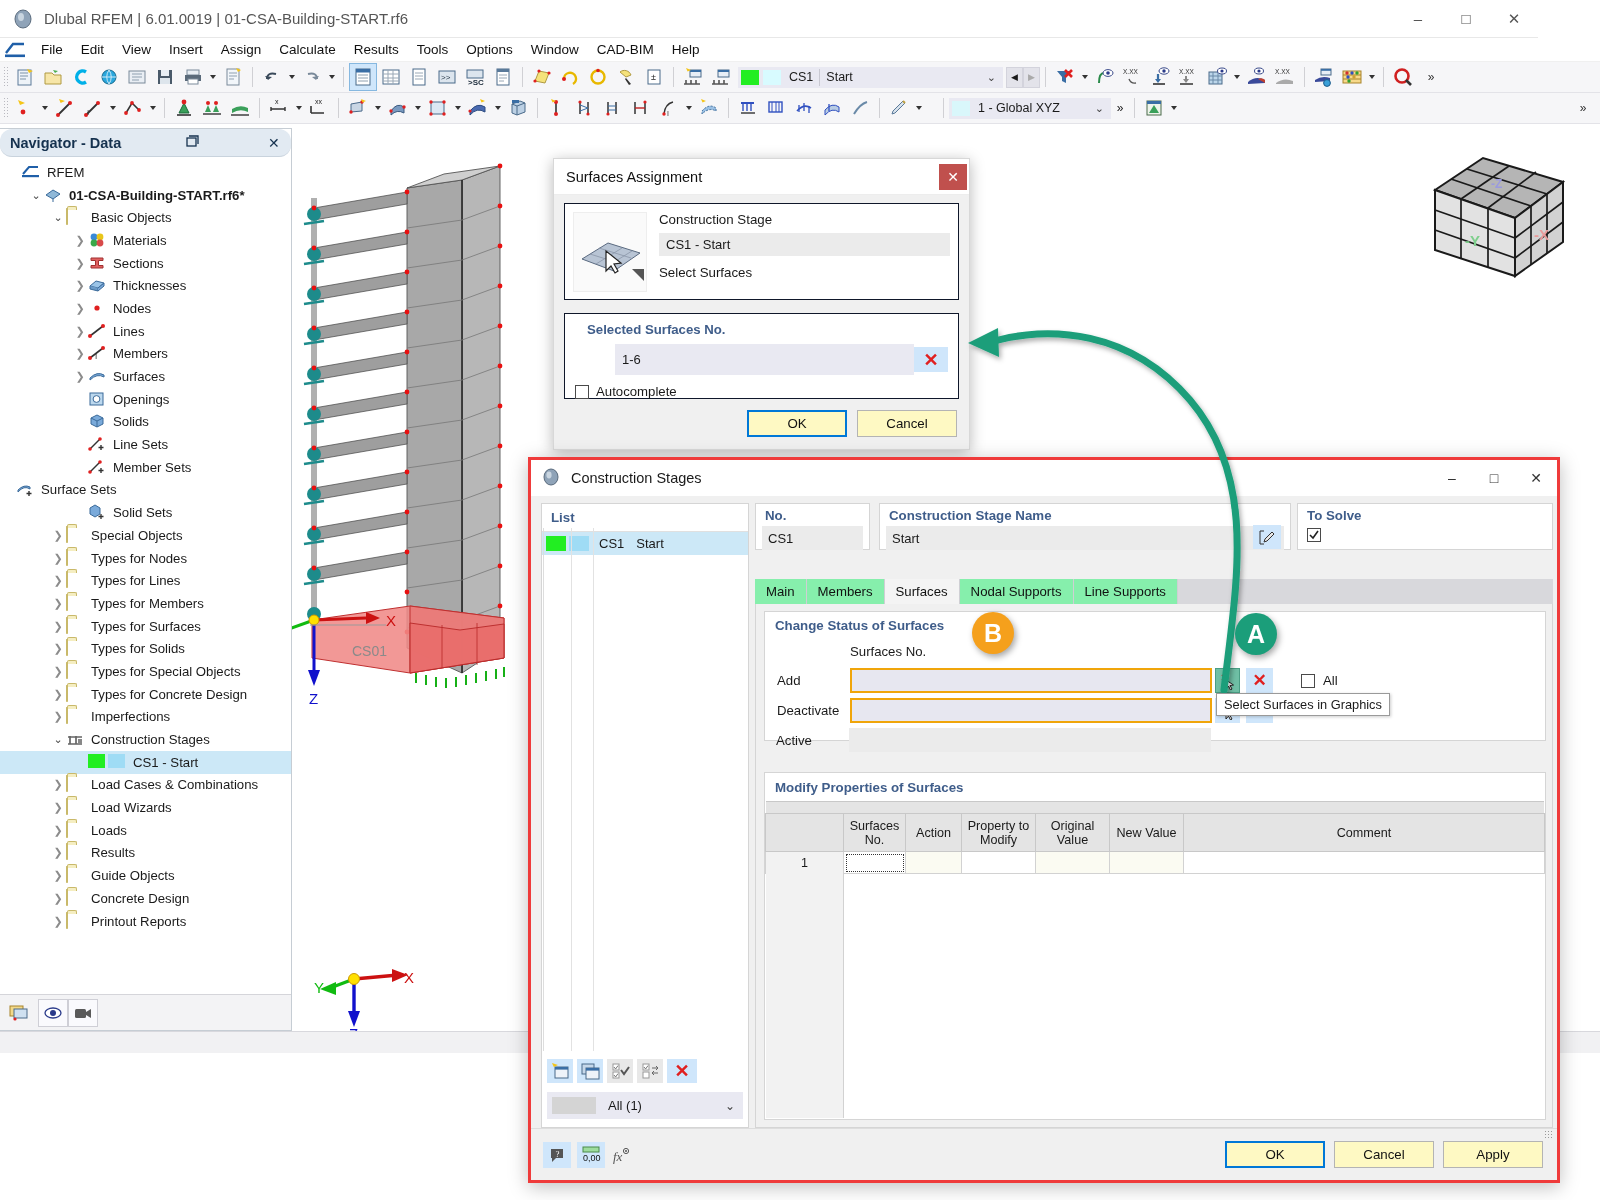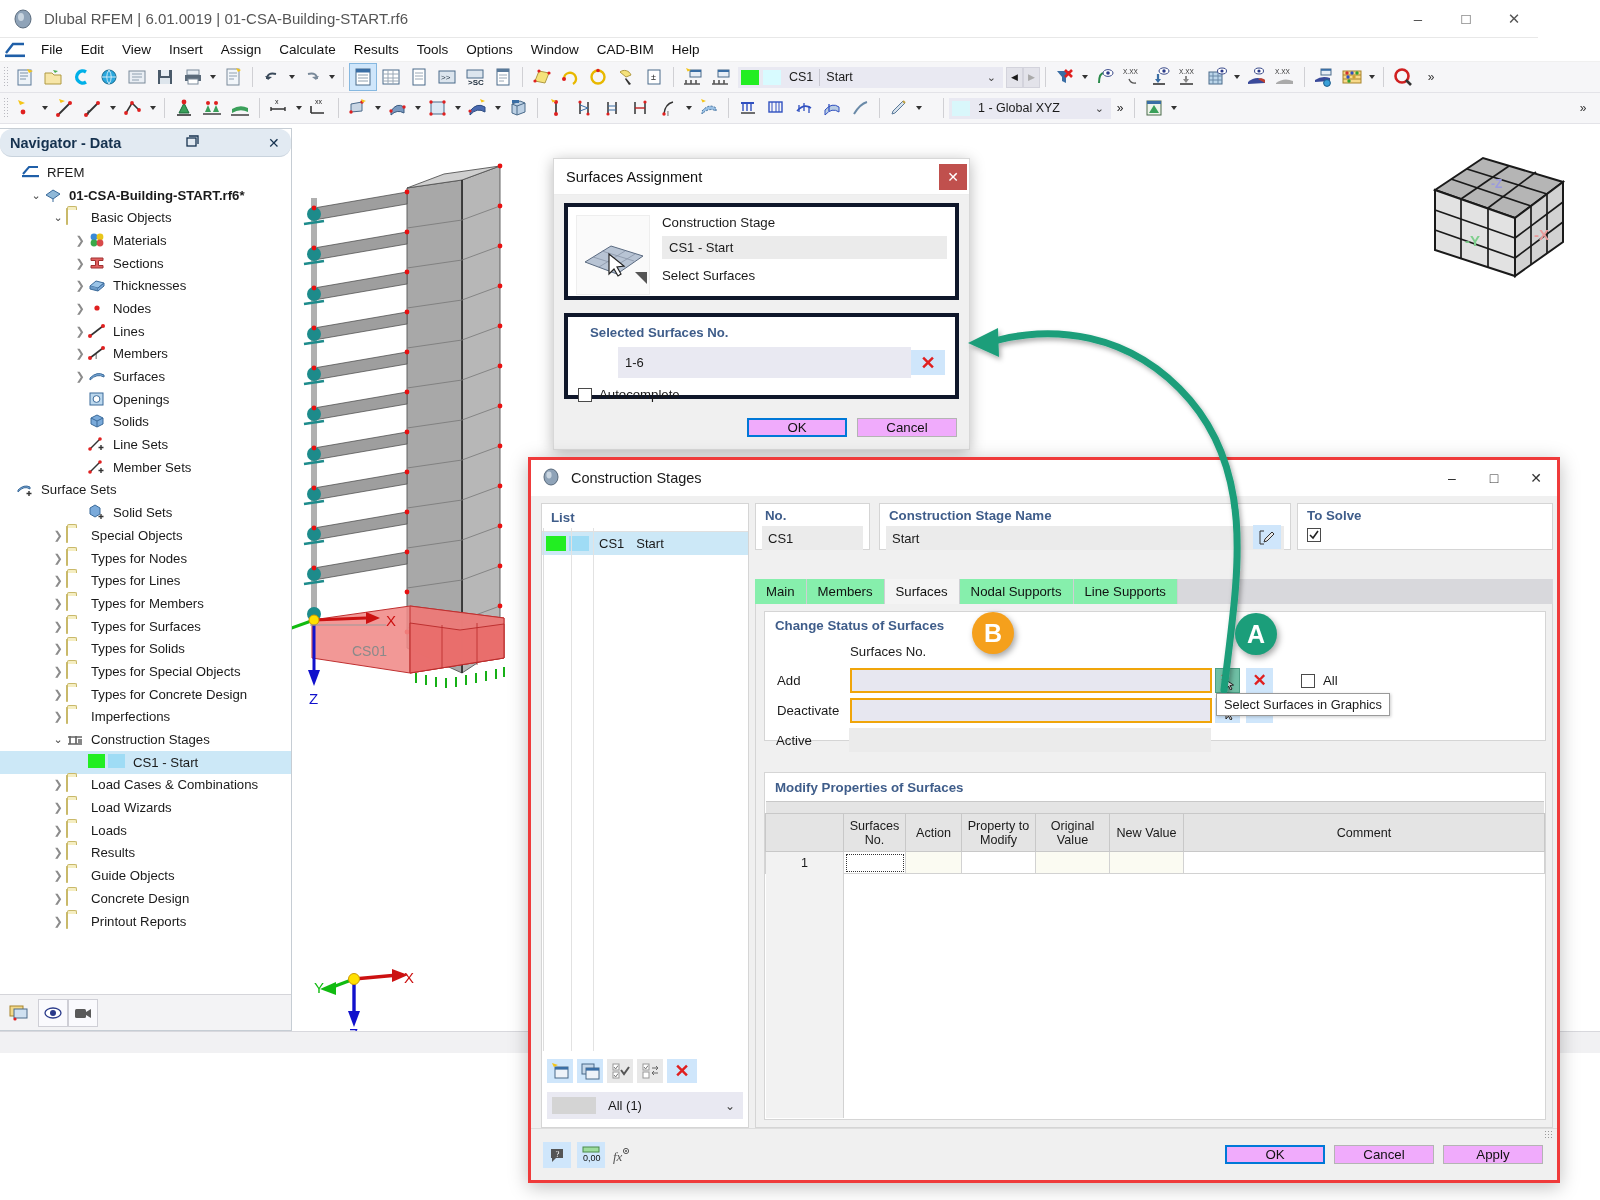--- a/index.html
+++ b/index.html
@@ -88,26 +88,26 @@
   
   #dlgAssign {
     position:absolute; left:553px; top:158px; width:417px; height:292px;
     background:#f0f0f0; box-shadow:0 3px 14px rgba(0,0,0,.28);
     border:1px solid #d8d8d8;
   }
   #dlgAssign .head { height:36px; background:#fff; display:flex; align-items:center; border-bottom:1px solid #ededed;}
   #dlgAssign .head .t { margin-left:12px; font-size:14.5px; color:#111;}
   #dlgAssign .xbtn { margin-left:auto; width:28px; height:26px; background:#c0504d; color:#fff;
        display:flex;align-items:center;justify-content:center;font-size:14px; margin-right:2px;}
-  .abox { background:#fff; border:4px solid #0f172a; margin:8px 10px; }
+  .abox { background:#fff; border:1px solid #0f172a; margin:8px 10px; }
   .grouphdr { font-weight:bold; color:#3f5d8a; font-size:13.2px;margin-left:12px;}
   .ro-field { background:#e9e9f2; height:23px; display:flex; align-items:center; padding:0 7px; font-size:13px; }
   .cbx { width:14px;height:14px;border:1px solid #4a4a4a;background:#fff;display:inline-block;vertical-align:middle;}
   .btn {
-    height:19px; min-width:100px; background:#f0abfc; border:1px solid #b4b4b4;
+    height:27px; min-width:100px; background:#fef9c3; border:1px solid #b4b4b4;
     font-size:13.3px; display:flex;align-items:center;justify-content:center; color:#111;
   }
   .btn.def { border:2px solid #0078d7; }
   
   #dlgCS {
     position:absolute; left:528px; top:457px; width:1032px; height:726px;
     background:#f0f0f0; border:3px solid #ef3b3b;
     box-shadow:0 4px 18px rgba(0,0,0,.25);
   }
   #csHead { height:36px; background:#fff; display:flex; align-items:center; }

